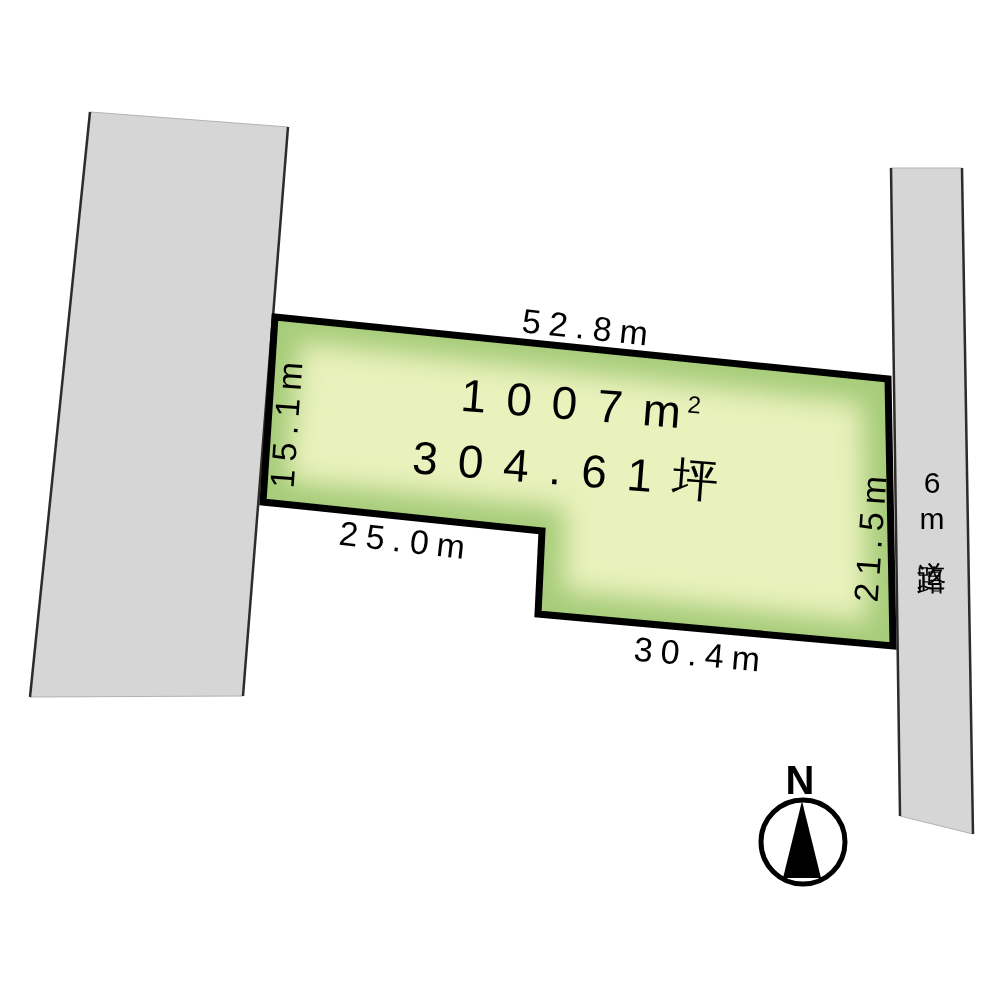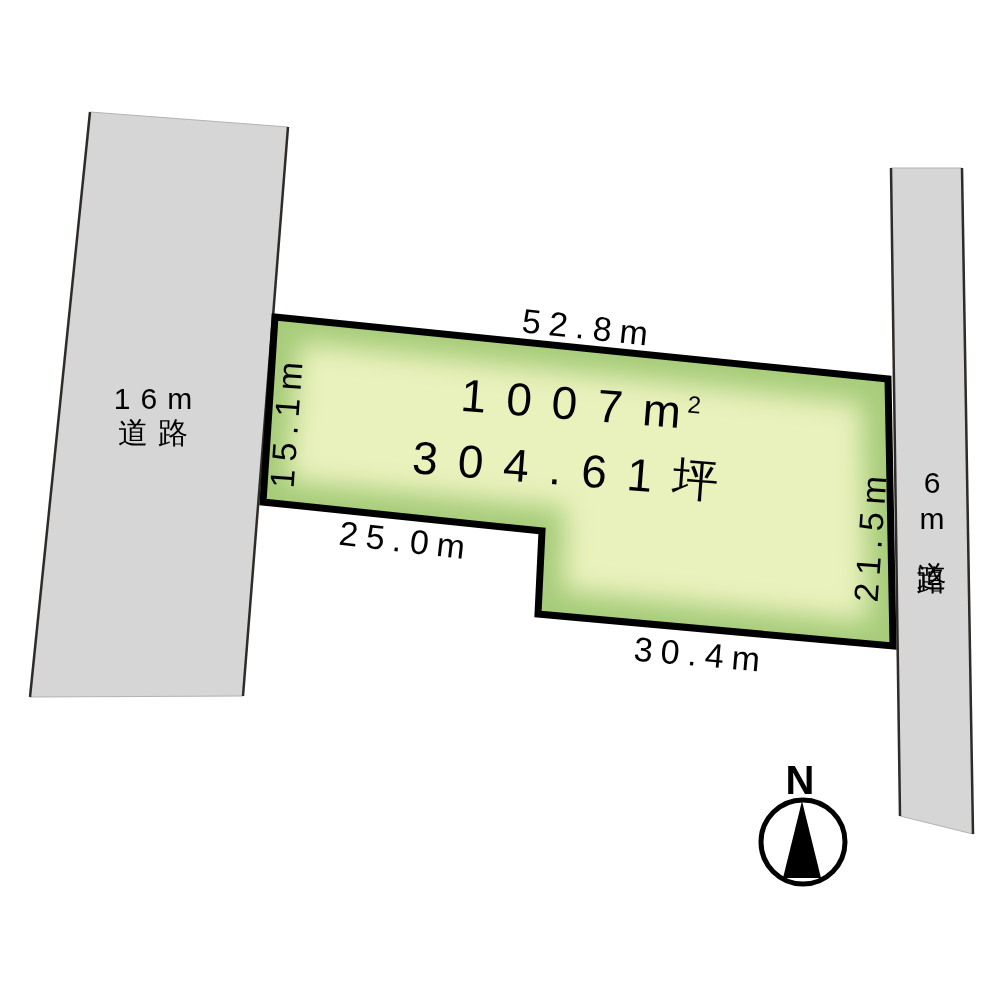--- a/index.html
+++ b/index.html
@@ -114,21 +114,17 @@
   <div class="lbl dim dim-bottom-left">25.0m</div>
   <div class="lbl dim dim-bottom-right">30.4m</div>
 
   <div class="lbl area-block">
     <div>
       <span>1007m</span><sup>2</sup>
     </div>
     <div>304.61坪</div>
   </div>
 
-  <div class="lbl road-label-left">
-    <div>16m</div>
-    <div>道路</div>
-  </div>
   <div class="lbl road-label-right">6m道路</div>
 
   <div class="lbl north-label">N</div>
 
 </div>
 
 </body></html>

